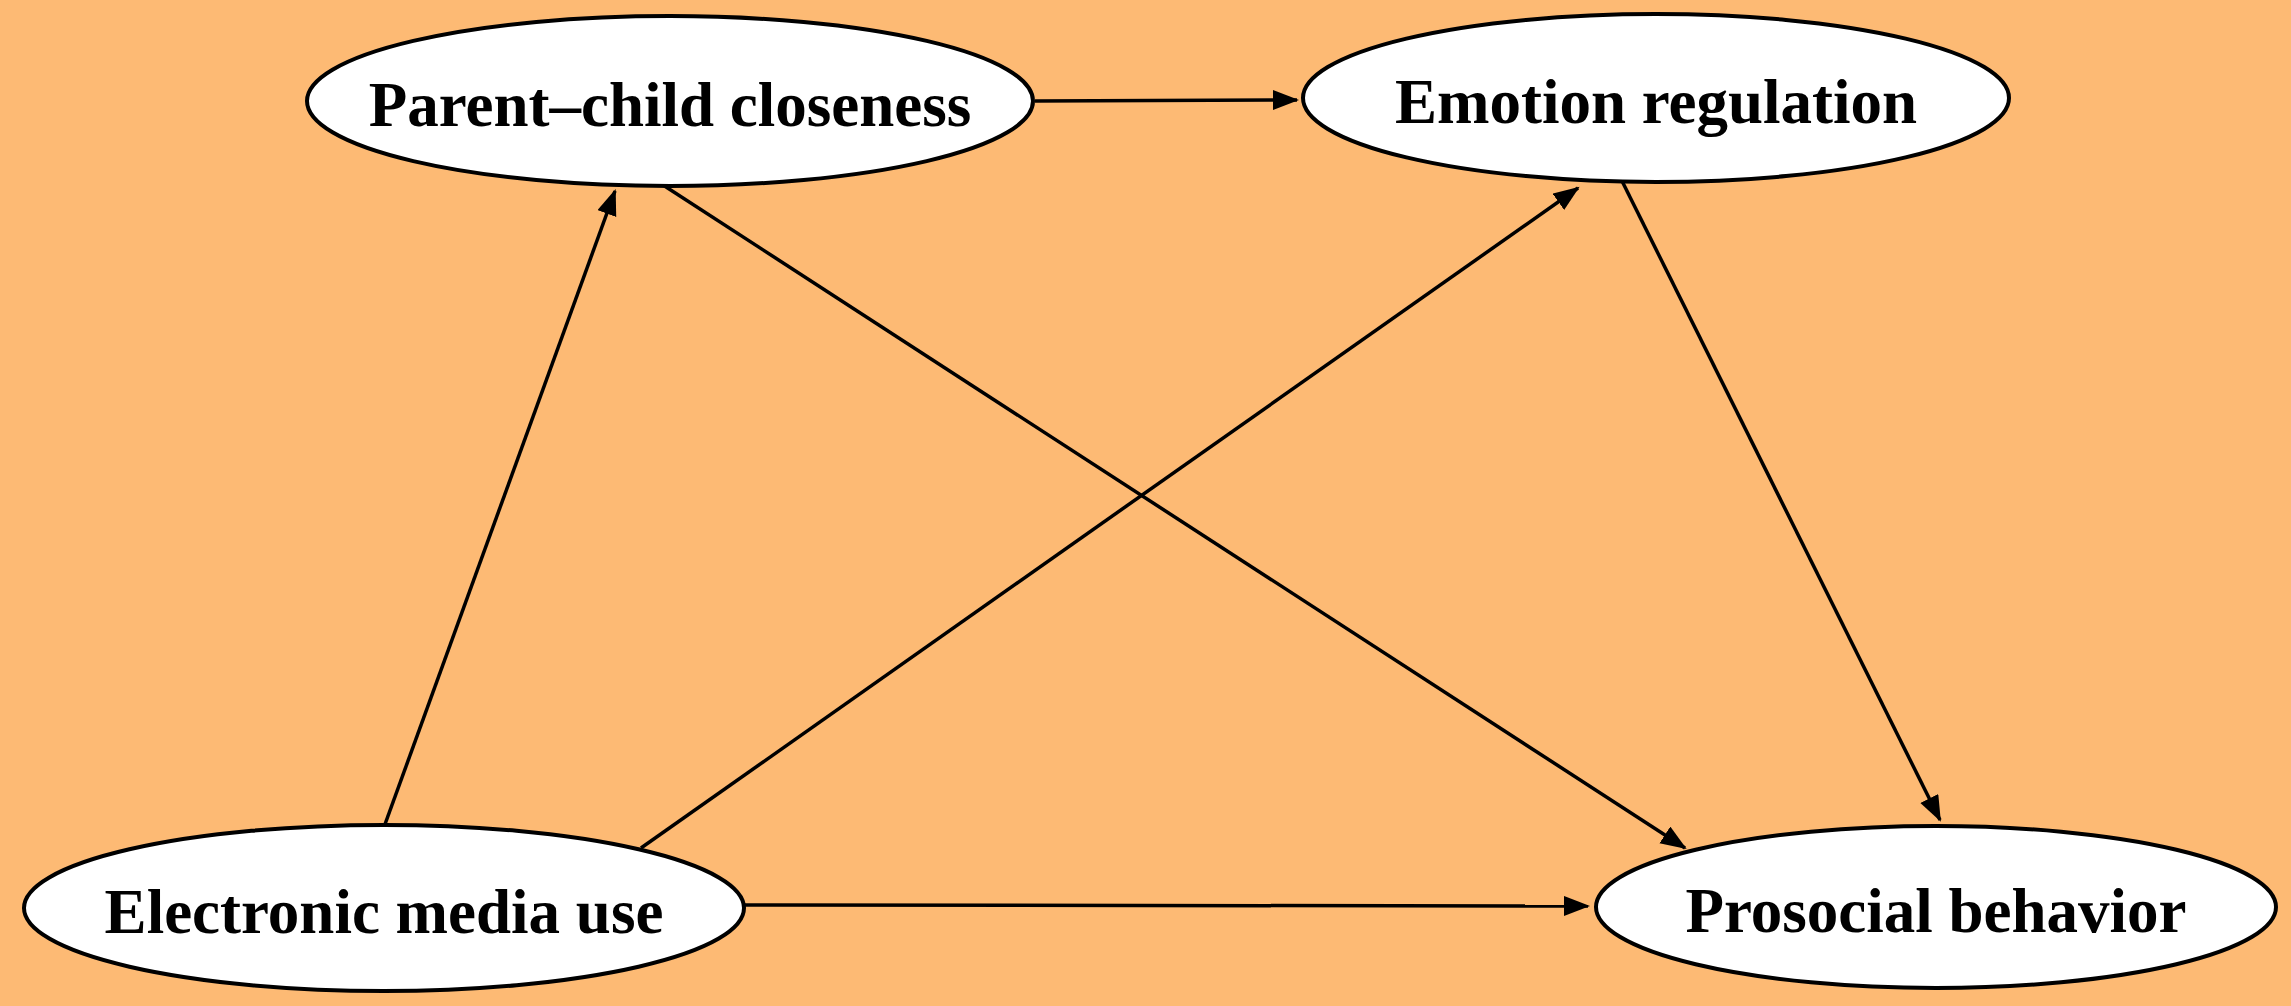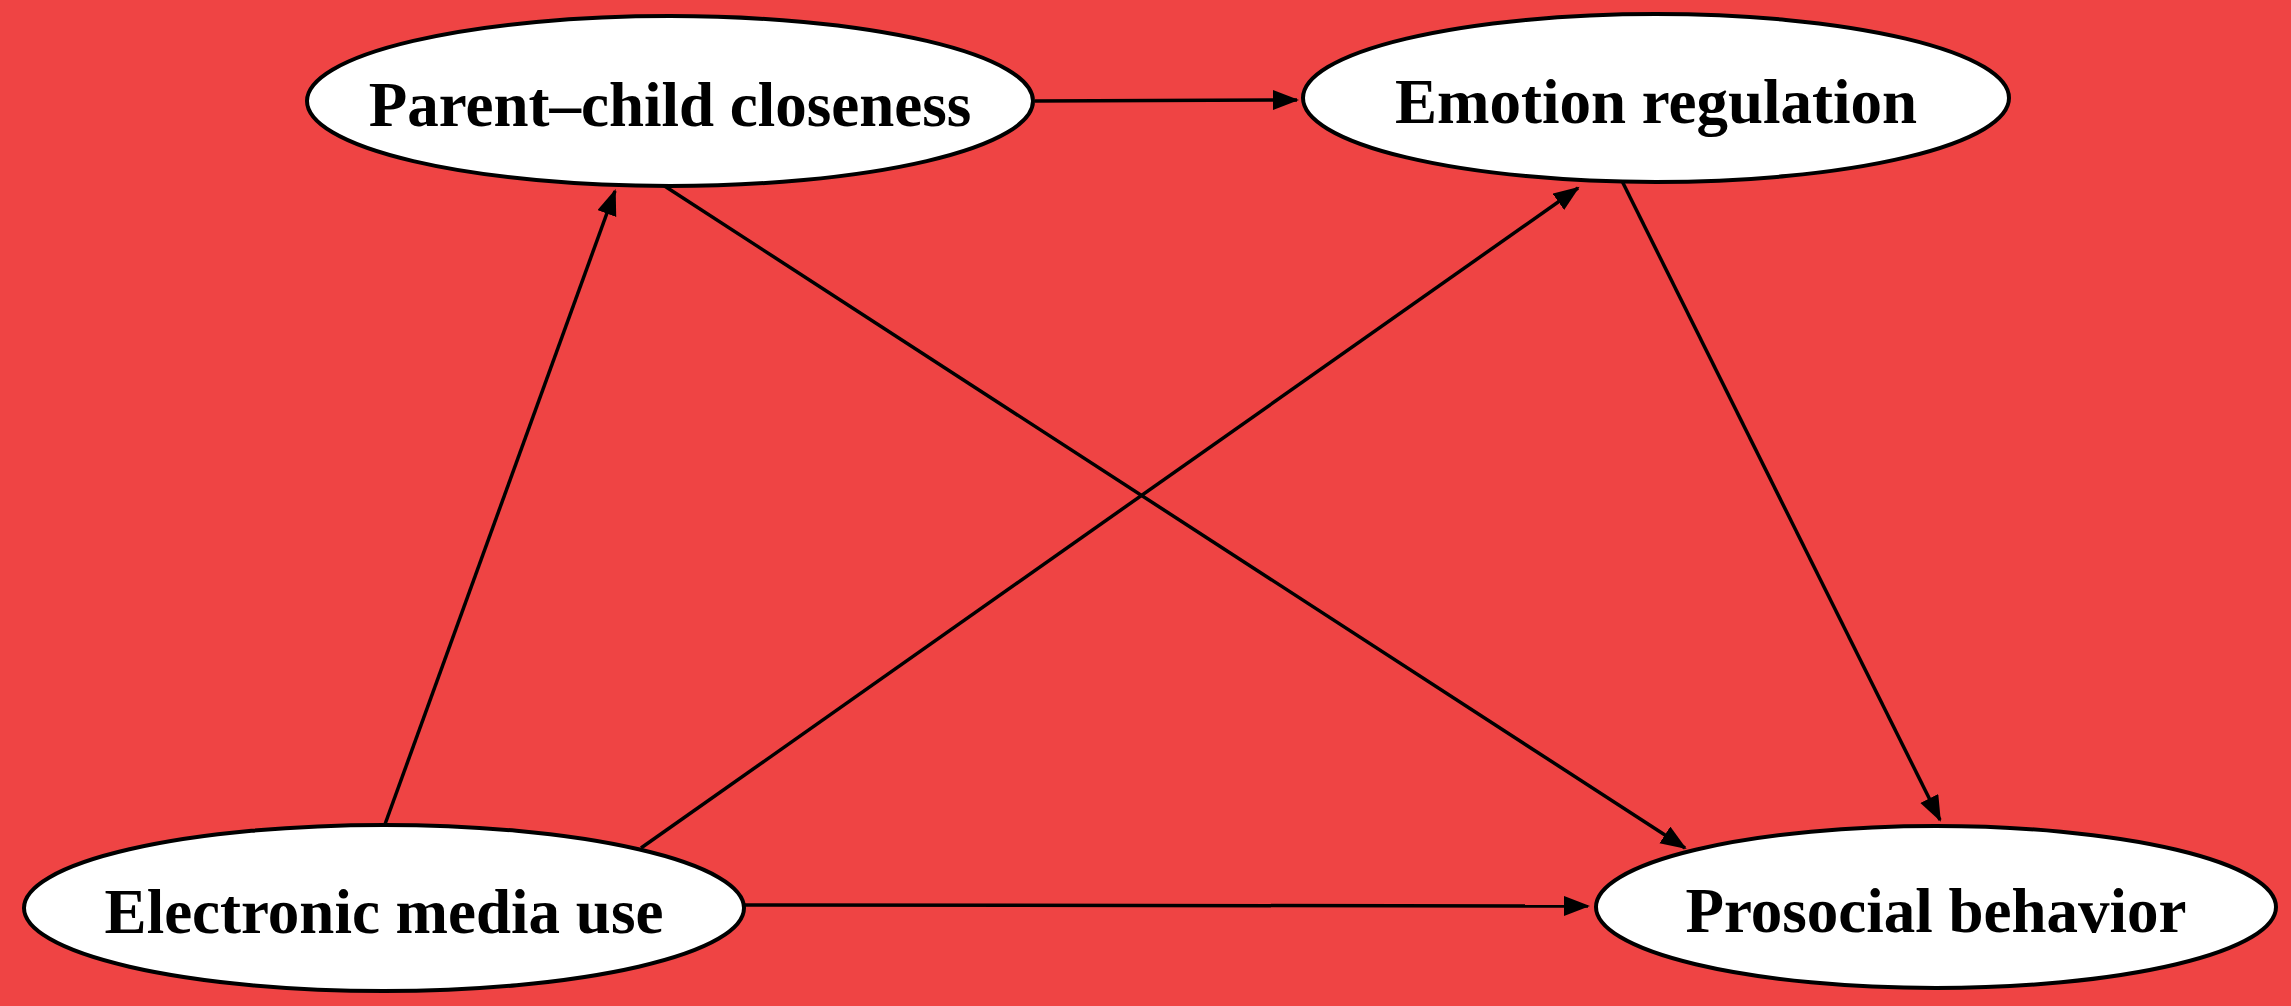--- a/index.html
+++ b/index.html
@@ -4,21 +4,21 @@
 <style>
   html, body {
     margin: 0;
     padding: 0;
     background: #ffffff;
   }
   .figure-canvas {
     position: relative;
     width: 2291px;
     height: 1006px;
-    background: #ef4444;
+    background: #fdba74;
     overflow: hidden;
   }
   .figure-canvas svg {
     display: block;
     width: 100%;
     height: 100%;
   }
   .node-ellipse {
     fill: #ffffff;
     stroke: #000000;

